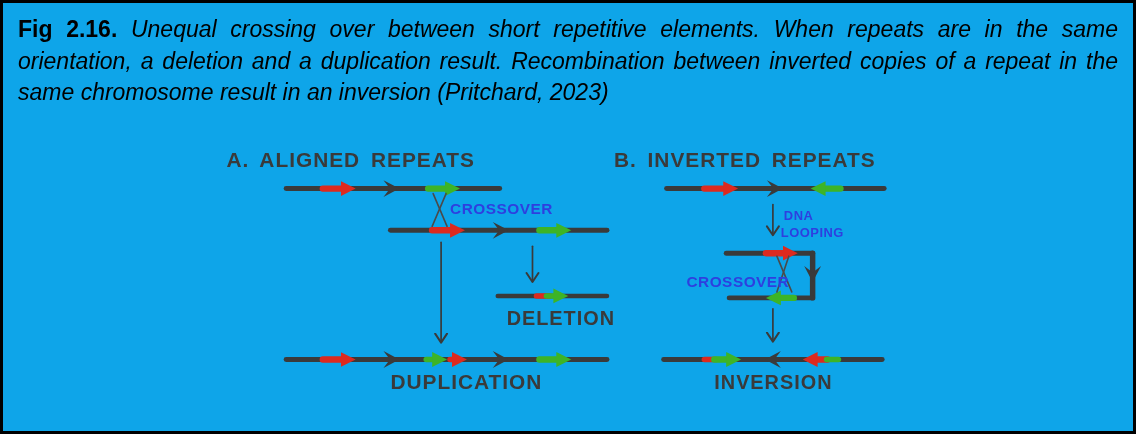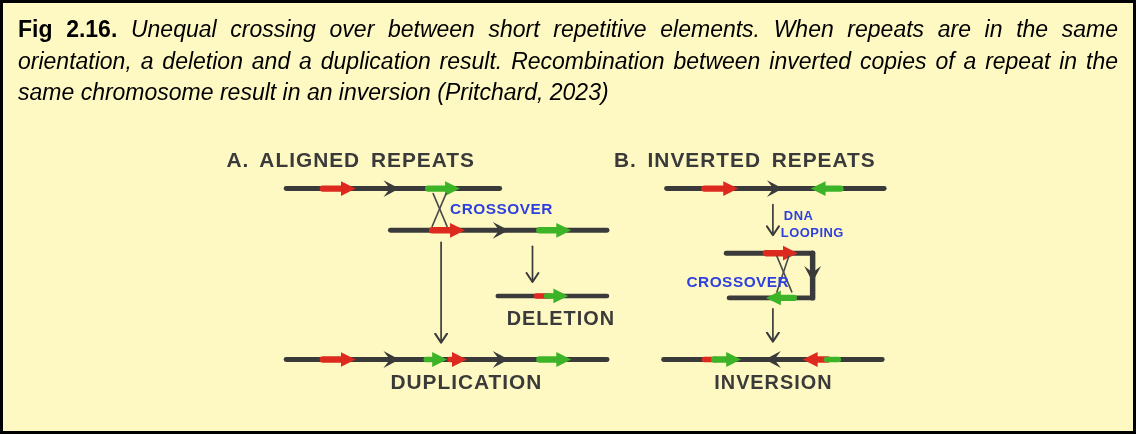--- a/index.html
+++ b/index.html
@@ -8,21 +8,21 @@
     --green: #3db427;
     --blue: #2e3fdf;
   }
   * { margin: 0; padding: 0; box-sizing: border-box; }
   body { background: #ffffff; font-family: "Liberation Sans", sans-serif; }
 
   .figure {
     position: relative;
     width: 1136px;
     height: 434px;
-    background: #fef9c3;
+    background: #0ea5e9;
     border: 3px solid #000000;
     overflow: hidden;
   }
 
   .caption {
     padding: 11px 15px 0 15px;
     font-family: "Liberation Sans", sans-serif;
     font-size: 23px;
     line-height: 31.5px;
     color: #000000;

